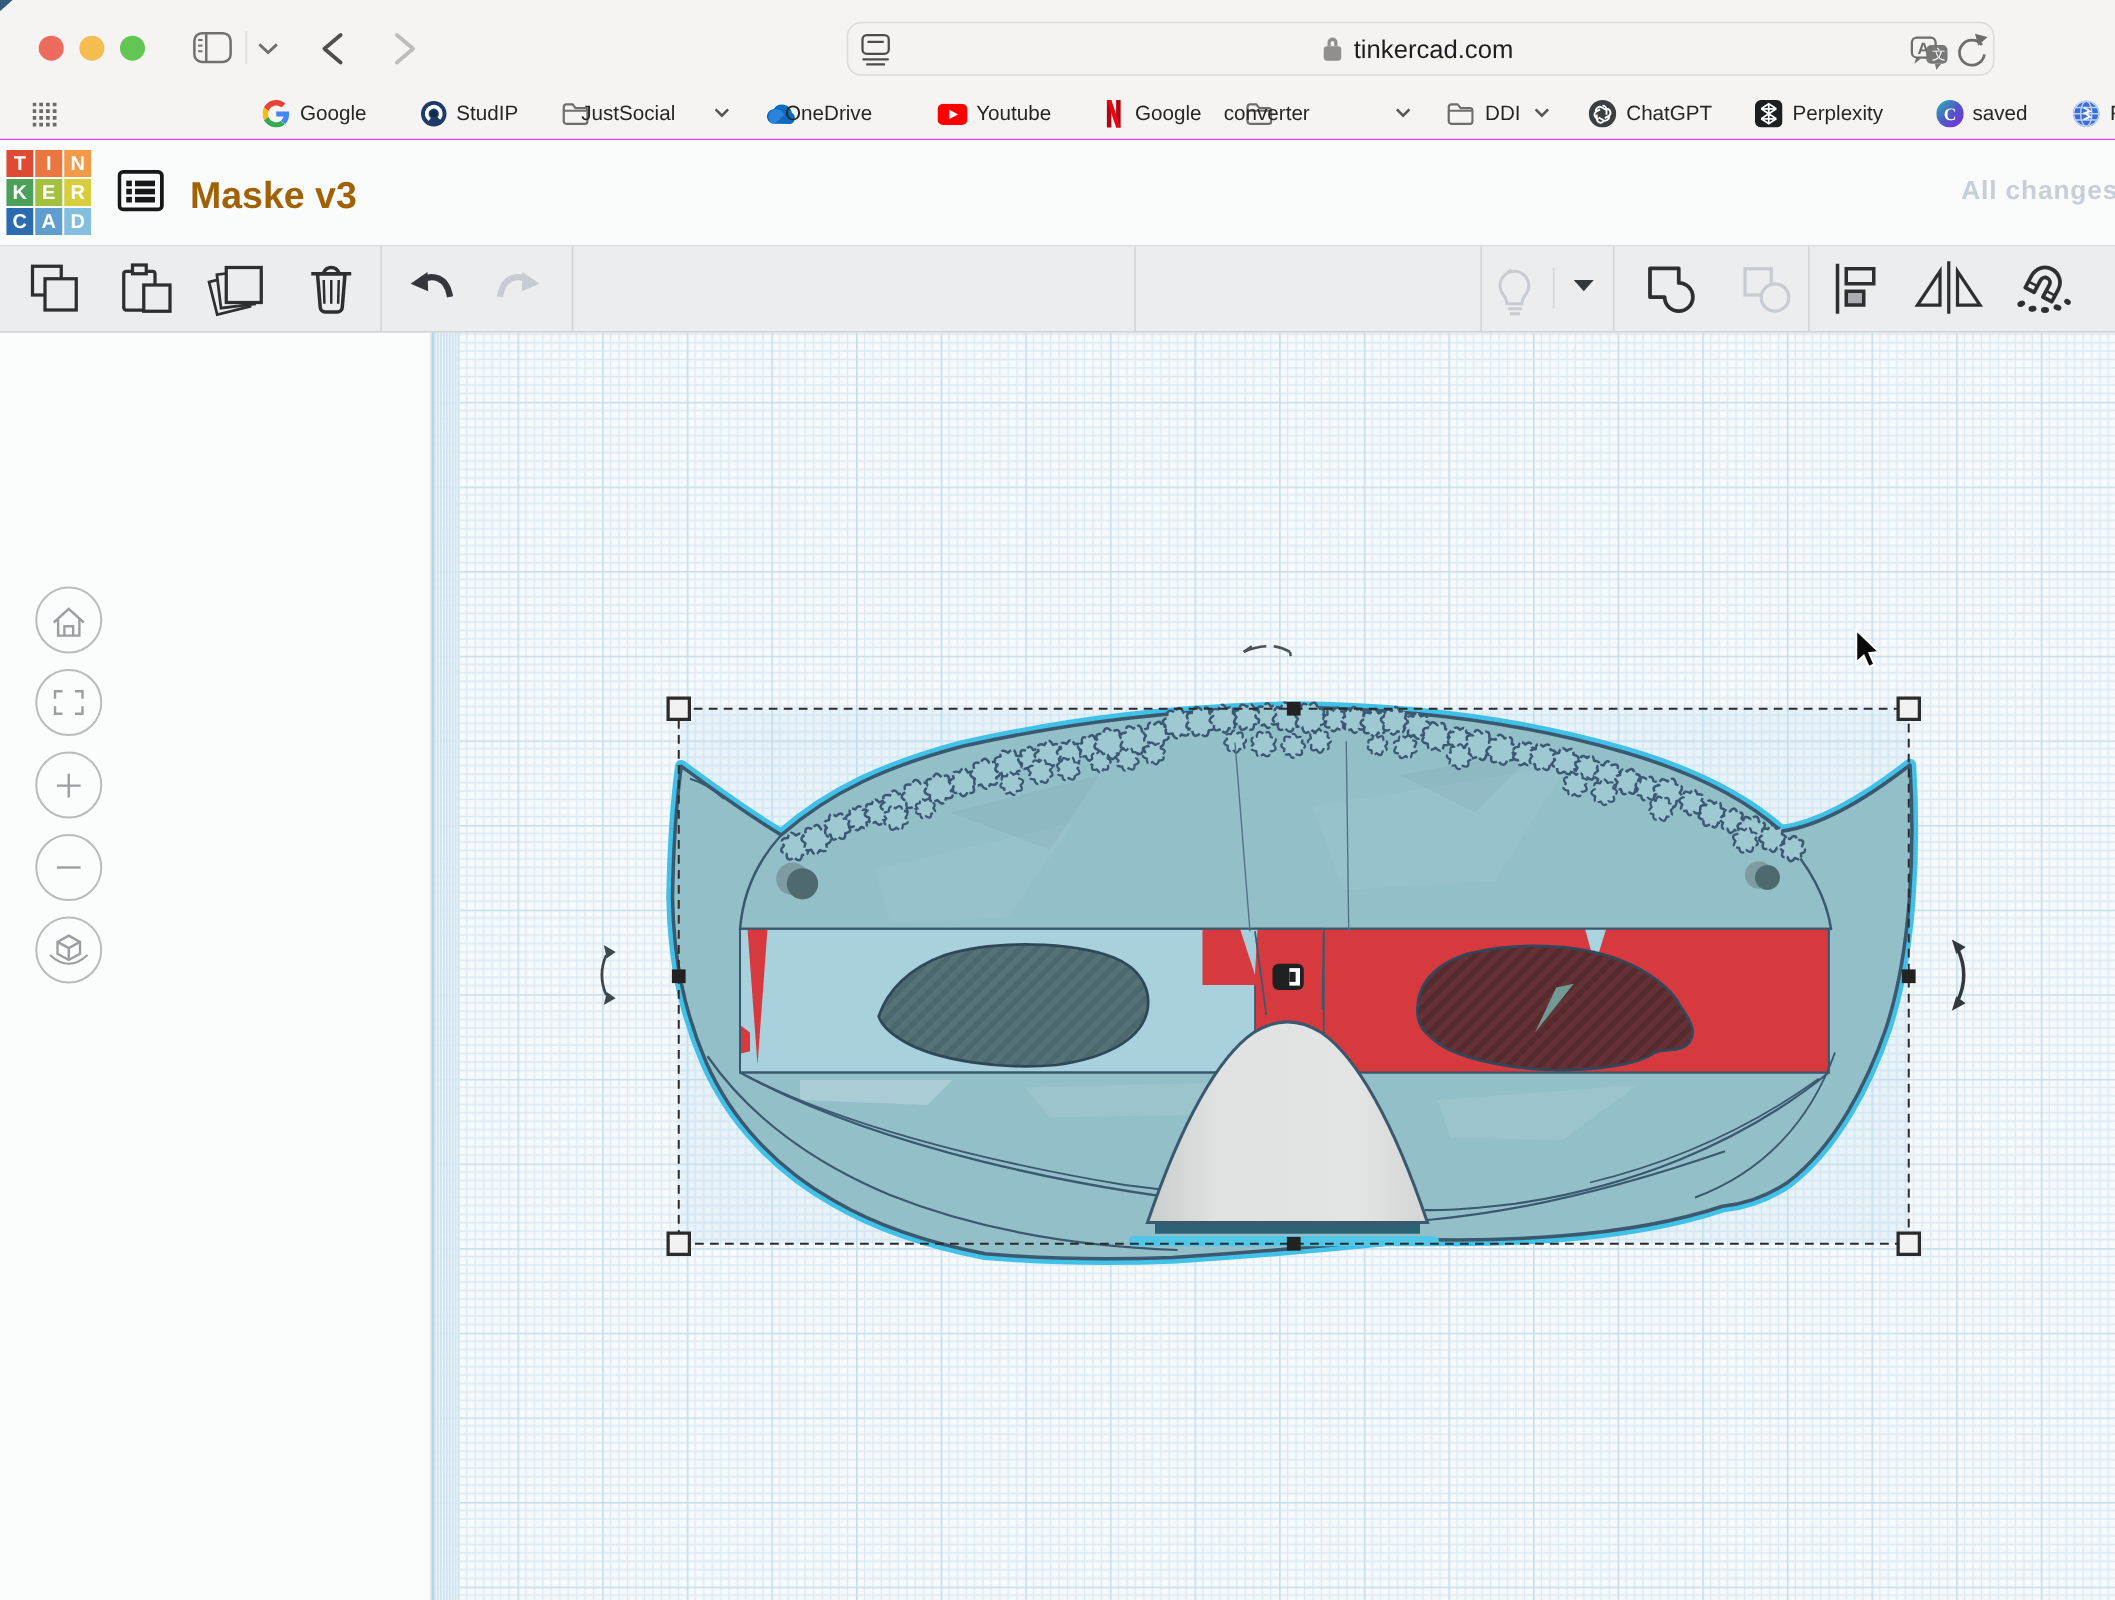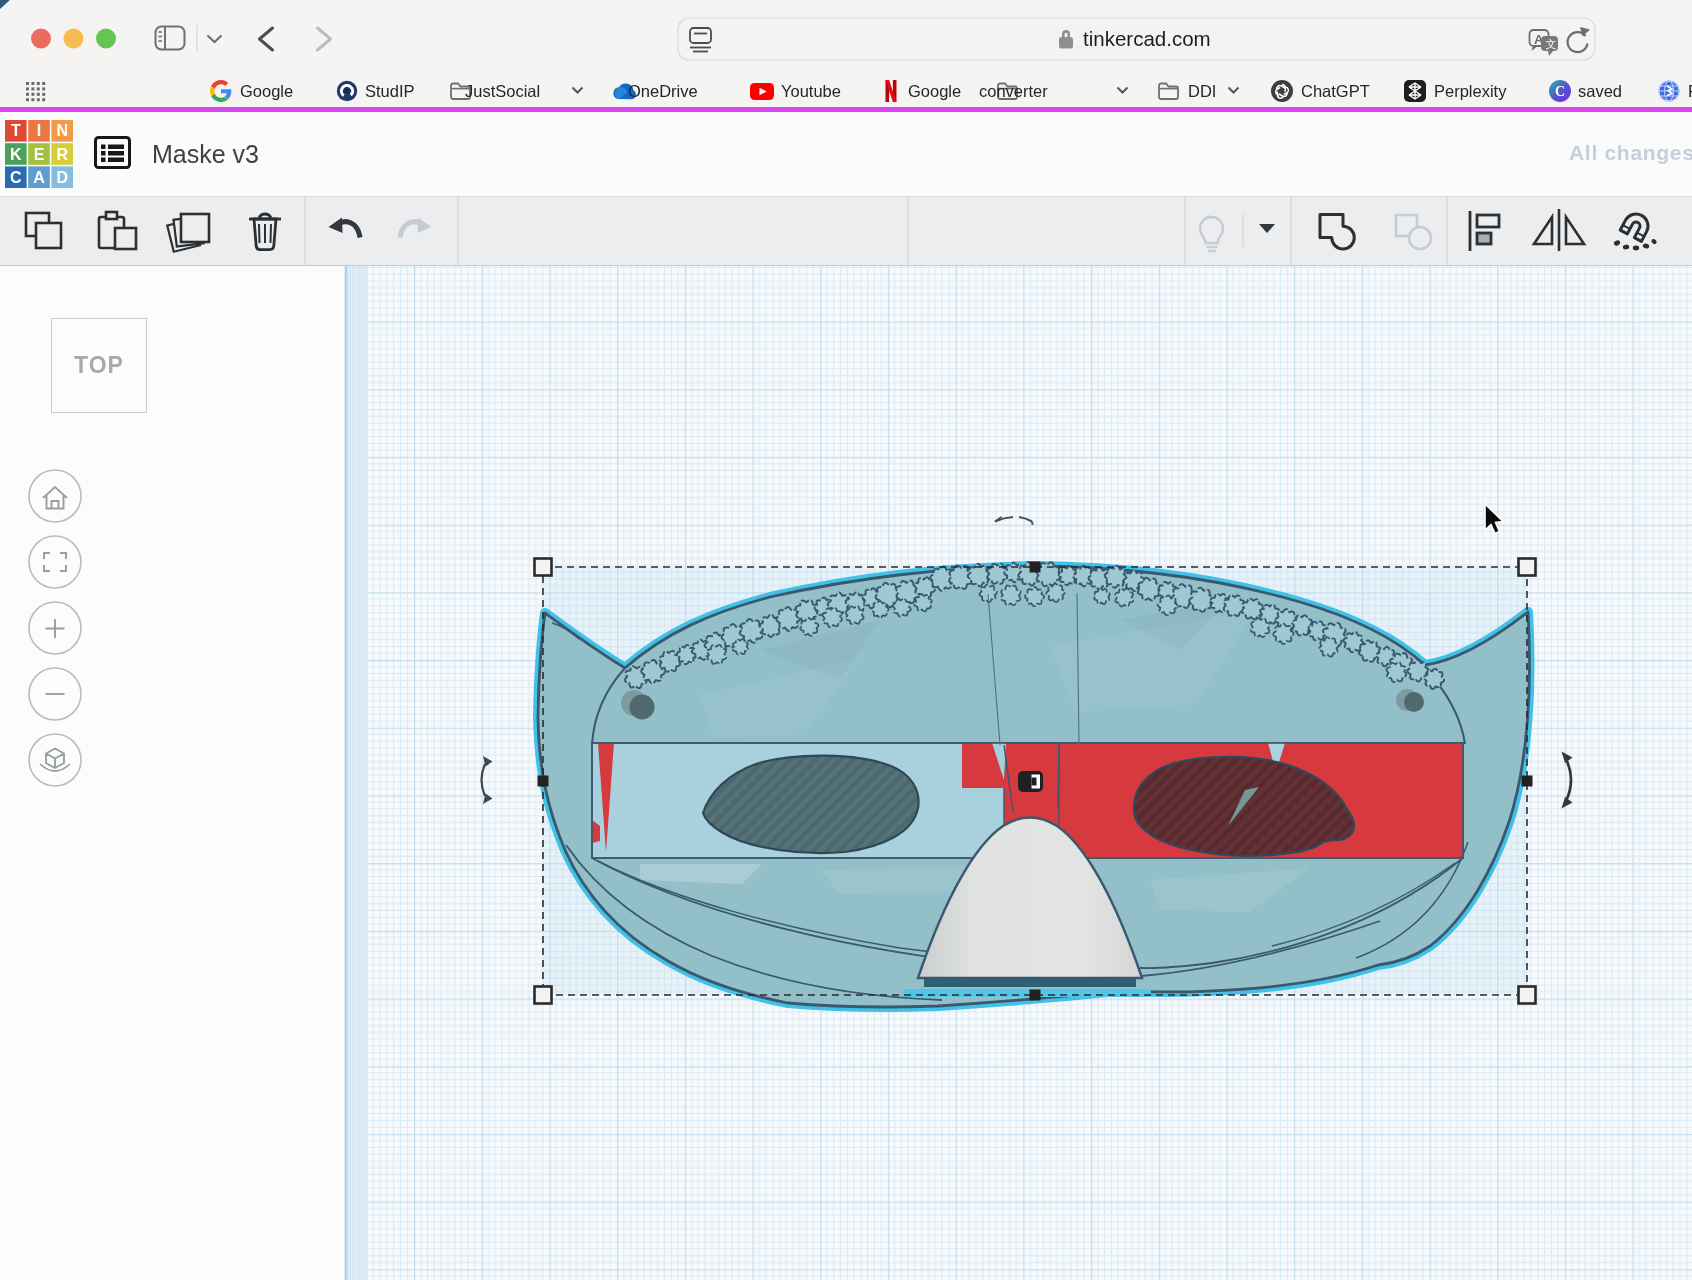--- a/index.html
+++ b/index.html
@@ -208,42 +208,40 @@
 <polygon points="1565,797 1561.5,808.5 1572.5,802.5" fill="#33383d"></polygon>
 <path d="M995,521.5 Q1004,517.5 1013,517" fill="none" stroke="#4b5156" stroke-width="2.1"></path>
 <path d="M1019,517 Q1026,518 1032,521.5" fill="none" stroke="#4b5156" stroke-width="2.1"></path>
 <path d="M995,521.5 l6.5,-4.5 M1032,521.5 l0.6,3.4" stroke="#4b5156" stroke-width="2" fill="none"></path>
 
 <g>
         <polygon points="1485,504 1485,530 1491,524.5 1495,533.5 1499.5,531.5 1495.5,522.5 1503,521.5" fill="#0a0a0a" stroke="#fff" stroke-width="1.6"></polygon>
       </g>
 </svg>
 <div class="abs" style="left:0;top:0;width:345px;height:1014px;background:#fbfcfc;border-right:1px solid #e7e9ea"></div>
-<div class="abs" style="left:51px;top:52px;width:96px;height:95px;background:#fdfdfd;border:1.5px solid #c9cbcc;
-display:flex;align-items:center;justify-content:center;color:#a7aaac;font-weight:bold;font-size:23px;letter-spacing:1px;filter:blur(0.5px)">TOP</div>
 <svg class="abs" style="left:0;top:0" width="345" height="1014" viewBox="0 266 345 1014">
 <g fill="none" stroke="#b9bbbc" stroke-width="1.6">
 <circle cx="55" cy="496" r="26"></circle>
         <circle cx="55" cy="562" r="26"></circle>
         <circle cx="55" cy="628" r="26"></circle>
 <circle cx="55" cy="694" r="26"></circle>
         <circle cx="55" cy="760" r="26"></circle>
 </g>
 <g fill="none" stroke="#9b9ea0" stroke-width="1.9">
 <path d="M43,498 L55,487 L67,498 M46.5,495.5 V508.5 H63.5 V495.5 M51.5,508.5 v-7.5 h7 v7.5"></path>
 <path d="M50,553 h-6 v6 M60,553 h6 v6 M50,571 h-6 v-6 M60,571 h6 v-6"></path>
 <path d="M55,619 v19 M45.5,628.5 h19"></path>
 <path d="M45.5,694 h19"></path>
 <path d="M55,748.5 l9,5 v9.5 l-9,5 l-9,-5 v-9.5 z M46,753.5 l9,5 l9,-5 M55,758.5 v9.5"></path>
 <path d="M40,764 q15,14 30,0" stroke-width="1.7"></path>
 </g>
 </svg>
 </div>
 
-<div class="abs" style="left:0;top:0;width:1692px;height:112px;background:#f5f4f2;border-bottom:5px solid #d946ef">
+<div class="abs" style="left:0;top:0;width:1692px;height:112px;background:#f5f4f2;border-bottom:1px solid #d946ef">
 <svg class="abs" style="left:0;top:0" width="1692" height="112">
 <polygon points="0,0 10,0 0,9" fill="#33597e"></polygon>
 <circle cx="41" cy="38.5" r="10" fill="#ed6a5e"></circle>
 <circle cx="73.5" cy="38.5" r="10" fill="#f5bd4f"></circle>
 <circle cx="106" cy="38.5" r="10" fill="#62c554"></circle>
 <rect x="155.5" y="26.5" width="29" height="23" rx="6" fill="none" stroke="#707070" stroke-width="2"></rect>
 <line x1="165" y1="27" x2="165" y2="49" stroke="#707070" stroke-width="2"></line>
 <g stroke="#707070" stroke-width="1.6">
         <line x1="158.5" y1="32" x2="162" y2="32"></line>
         <line x1="158.5" y1="36.5" x2="162" y2="36.5"></line>
@@ -426,21 +424,21 @@
 <rect x="1.5" y="1.5" width="34" height="30" rx="3" fill="none" stroke="#16181a" stroke-width="3"></rect>
 <g fill="#16181a">
 <rect x="7" y="8.5" width="4.5" height="4.5"></rect>
         <rect x="14" y="8.5" width="16" height="4.5"></rect>
 <rect x="7" y="15" width="4.5" height="4.5"></rect>
         <rect x="14" y="15" width="16" height="4.5"></rect>
 <rect x="7" y="21.5" width="4.5" height="4.5"></rect>
         <rect x="14" y="21.5" width="16" height="4.5"></rect>
 </g>
 </svg>
-<div class="abs" style="left:152px;top:27px;font-size:25px;font-weight:normal;color:#404040">Maske v3</div>
+<div class="abs" style="left:152px;top:27px;font-size:30px;font-weight:bold;color:#a16207">Maske v3</div>
 <div class="abs" style="left:1569px;top:28px;font-size:21px;font-weight:bold;letter-spacing:0.7px;color:#c5ced9;white-space:nowrap">All changes saved</div>
 </div>
 
 <div class="abs" style="left:0;top:196px;width:1692px;height:70px;background:#ecedee;border-top:1px solid #dadcdd;border-bottom:1px solid #c8cbcc">
 <svg class="abs" style="left:0;top:0" width="1692" height="68">
 <g stroke="#d3d5d6" stroke-width="1.3">
 <line x1="305" y1="0" x2="305" y2="68"></line>
         <line x1="458" y1="0" x2="458" y2="68"></line>
 <line x1="908" y1="0" x2="908" y2="68"></line>
         <line x1="1185" y1="0" x2="1185" y2="68"></line>

